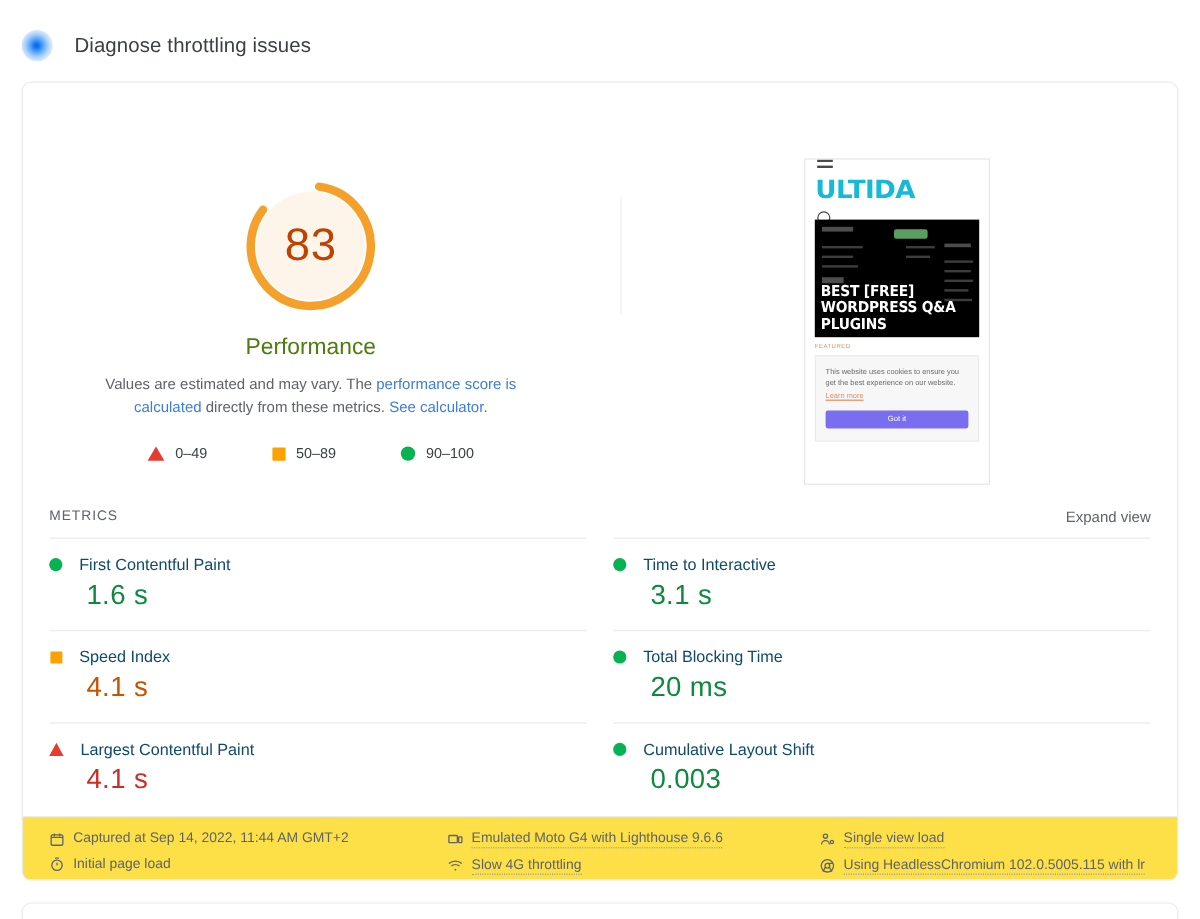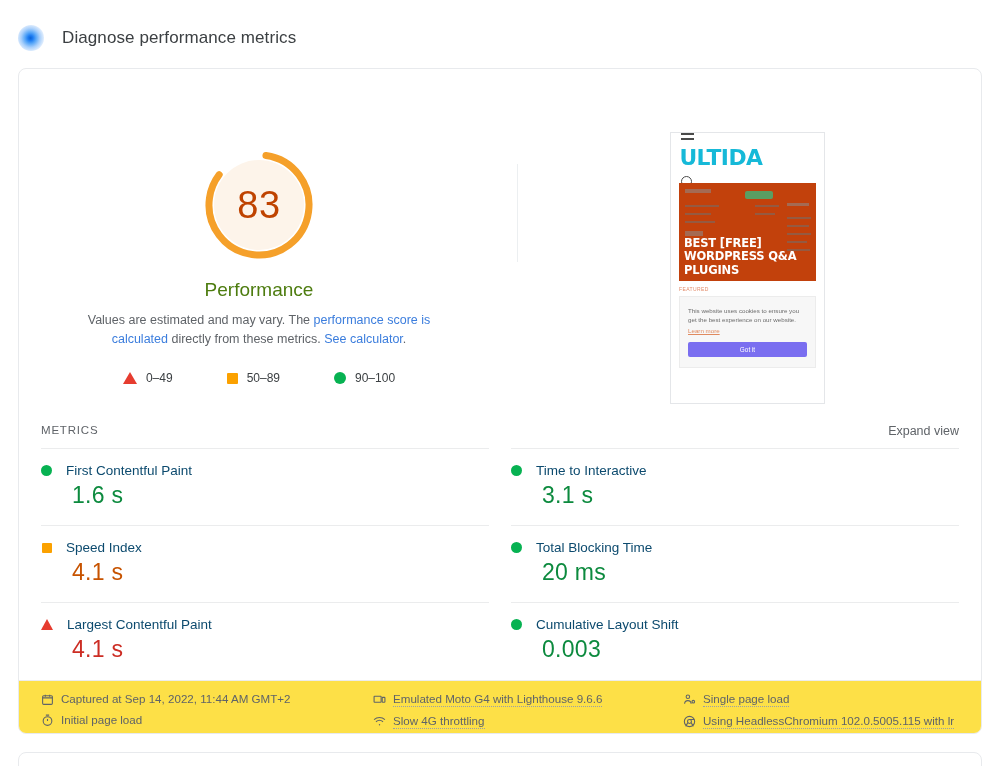--- a/index.html
+++ b/index.html
@@ -152,21 +152,21 @@
     right: -4px; bottom: -2px;
     width: 5px; height: 1.6px;
     background: #4a4a4a;
     transform: rotate(45deg);
   }
   .thumb-gap { height: 12px; }
   .thumb-hero {
     position: relative;
     margin: 0 8px;
     height: 98px;
-    background: #c2410c;
+    background: #000000;
     overflow: hidden;
   }
   .hero-bg { position: absolute; inset: 0; opacity: .55; }
   .hero-bg .line { position: absolute; background: #6f6f6f; height: 2px; }
   .hero-bg .blk { position: absolute; background: #8d8d8d; }
   .hero-green {
     position: absolute; left: 48%; top: 8px;
     width: 28px; height: 8px;
     background: #5a9e62; border-radius: 2px;
   }
@@ -294,21 +294,21 @@
     border-radius: 8px;
     background: #fff;
     box-sizing: border-box;
   }
 </style>
 </head>
 <body>
 
 <div class="page-header">
   <div class="lh-icon"></div>
-  <div class="page-title">Diagnose performance metrics</div>
+  <div class="page-title">Diagnose throttling issues</div>
 </div>
 
 <div class="card">
 
   <div class="top-section">
 
     <div class="gauge-wrap">
       <div class="gauge">
         <svg viewBox="0 0 116 116" aria-hidden="true">
           <circle cx="58" cy="58" r="45" fill="#fdf4ea"></circle>
@@ -481,21 +481,21 @@
 
     <div class="meta-col c3">
       <div class="meta-row">
         <span class="mi">
           <svg viewBox="0 0 24 24" fill="none" stroke="currentColor" stroke-width="2">
             <circle cx="9" cy="7" r="3.2"></circle>
             <path d="M3 20c0-3.4 2.7-6 6-6s6 2.6 6 6"></path>
             <circle cx="19" cy="16" r="2.4"></circle>
           </svg>
         </span>
-        <span class="txt">Single page load</span>
+        <span class="txt">Single view load</span>
       </div>
       <div class="meta-row">
         <span class="mi">
           <svg viewBox="0 0 24 24" fill="none" stroke="currentColor" stroke-width="2">
             <circle cx="12" cy="12" r="9.5"></circle>
             <circle cx="12" cy="12" r="3.6"></circle>
             <path d="M12 8.4 L20.5 8.4 M9 13.8 L5 21 M15 13.8 L19 21"></path>
           </svg>
         </span>
         <span class="txt">Using HeadlessChromium 102.0.5005.115 with lr</span>

